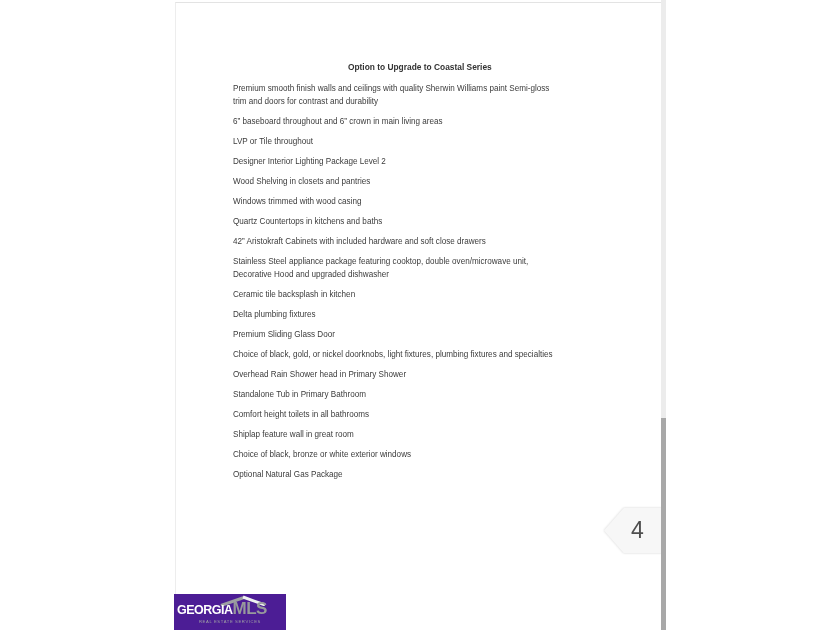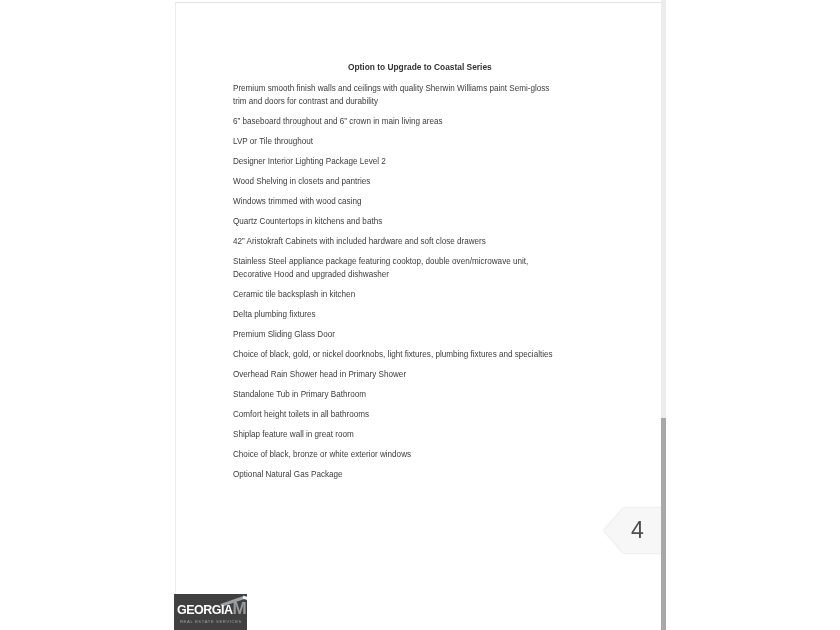--- a/index.html
+++ b/index.html
@@ -74,22 +74,22 @@
     position: absolute;
     left: 0; top: 418px;
     width: 5px; height: 212px;
     background: #a8a8a8;
   }
 
   
   .mls-logo {
     position: absolute;
     left: 173px; top: 593px;
-    width: 73px; height: 37px;
-    background: #404040;
+    width: 112px; height: 37px;
+    background: #4c1d95;
     overflow: hidden;
   }
   .logo-text-row {
     position: absolute;
     left: 3px; top: 6px;
     display: flex;
     align-items: baseline;
     line-height: 17px;
     white-space: nowrap;
   }

